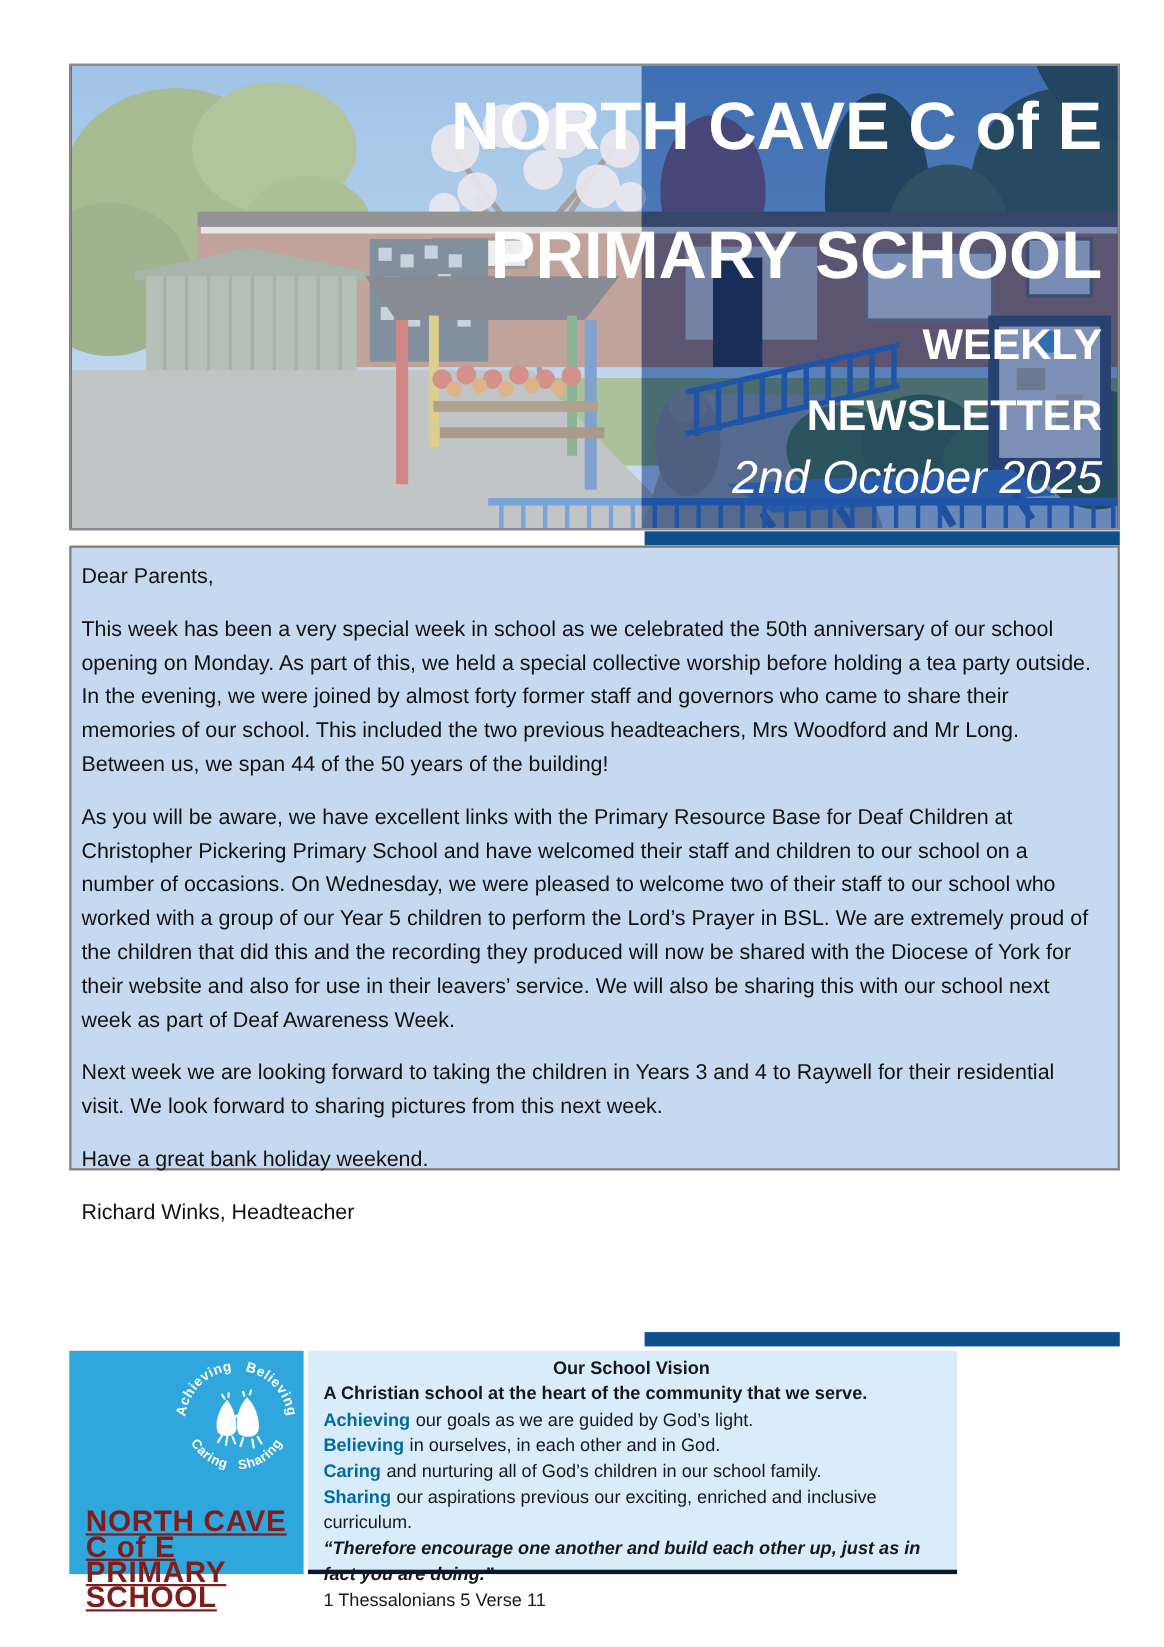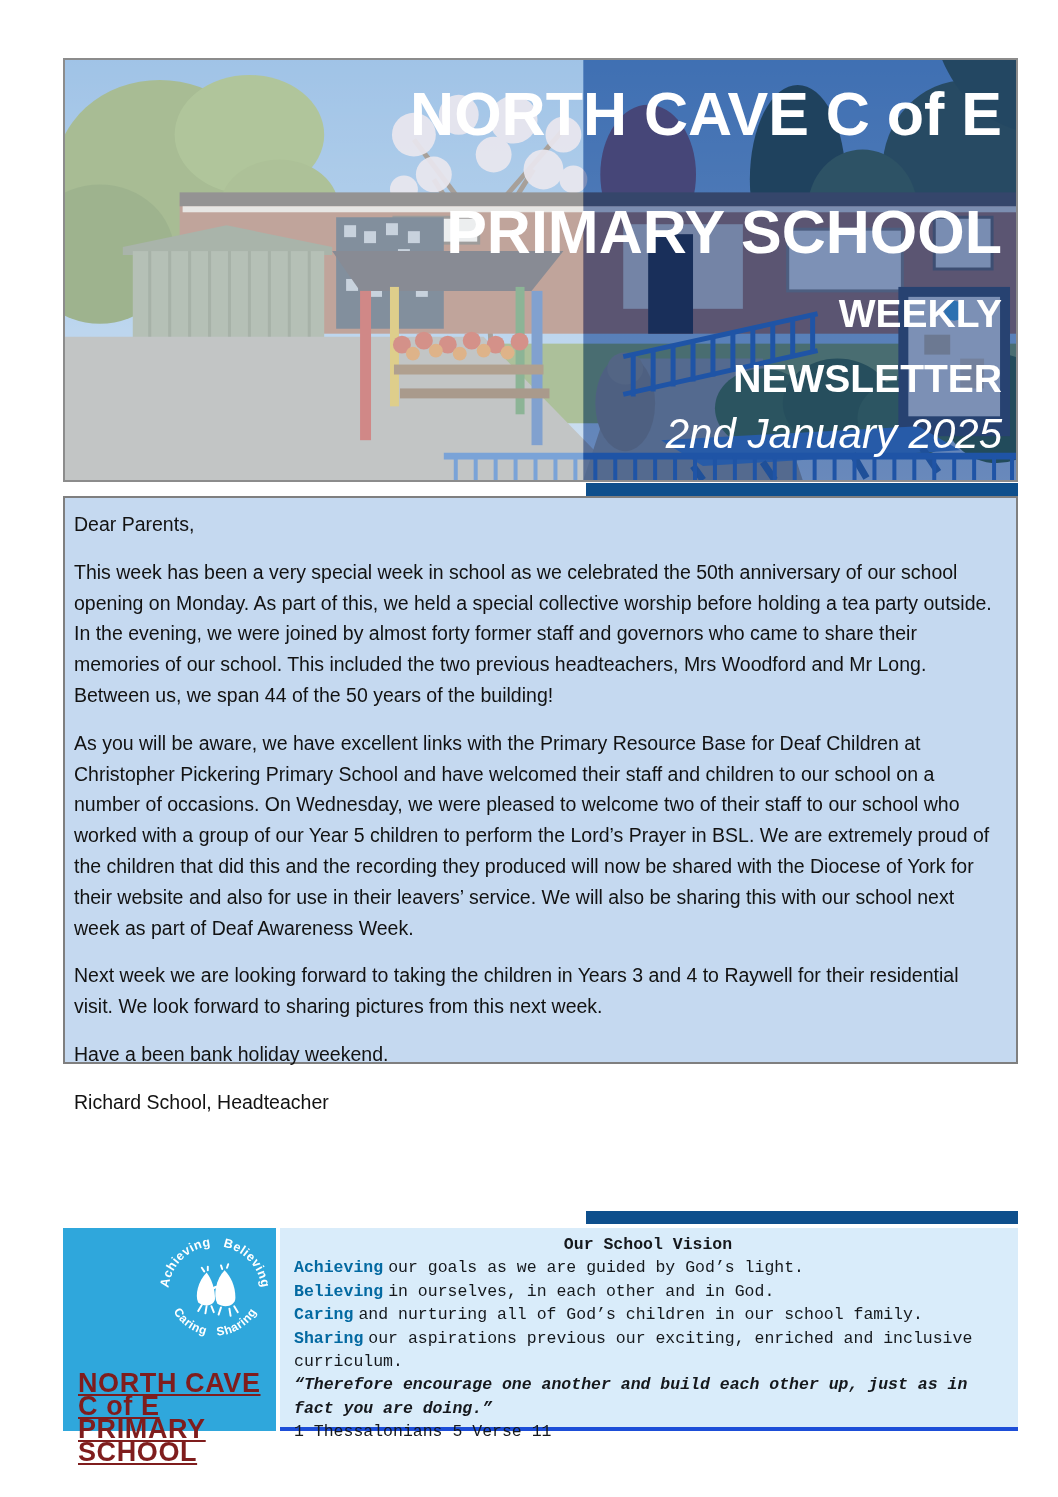--- a/index.html
+++ b/index.html
@@ -29,23 +29,23 @@
           padding:11px 20px 0 9px;font-size:19.5px;line-height:30.8px;color:#121212;}
   .letter p{margin:0 0 17px 0;}
 
   
   .logo-box{position:absolute;left:63px;top:1228px;width:213px;height:203px;background:#2FA7DC;}
   .logo-circle{position:absolute;right:1px;top:5px;width:120px;height:120px;}
   .logo-name{position:absolute;left:15px;top:144px;color:#7f1d1d;font-weight:bold;
              font-size:27px;line-height:23px;letter-spacing:0.6px;text-decoration:underline;}
 
   
-  .vision{position:absolute;left:280px;top:1228px;width:738px;height:203px;box-sizing:border-box;
-          background:#D9ECFA;border-bottom:4px solid #1d4ed8;
-          padding:5px 16px 0 14px;font-size:16.5px;line-height:23.4px;color:#15181C;font-family:Liberation Mono, monospace;}
+  .vision{position:absolute;left:280px;top:1228px;width:590px;height:203px;box-sizing:border-box;
+          background:#D9ECFA;border-bottom:4px solid #0f172a;
+          padding:5px 16px 0 14px;font-size:16.5px;line-height:23.4px;color:#15181C;}
   .v-title{text-align:center;font-weight:bold;}
   .v-tagline{font-weight:bold;}
   .kw{color:#0369a1;font-weight:bold;margin-right:5px;}
   .v-quote{font-weight:bold;font-style:italic;}
 </style>
 </head>
 <body>
 
 <div class="page">
 
@@ -175,33 +175,33 @@
 
       <rect x="0" y="0" width="520" height="422" fill="#E4EDF6" opacity="0.42"></rect>
       <rect x="520" y="0" width="434" height="422" fill="#10398A" opacity="0.5"></rect>
     </svg>
 
     <div class="hero-text">
       <div class="ht t1">NORTH CAVE C of E</div>
       <div class="ht s1">WEEKLY</div>
       <div class="ht t2">PRIMARY SCHOOL</div>
       <div class="ht s2">NEWSLETTER</div>
-      <div class="ht dt">2nd January 2025</div>
+      <div class="ht dt">2nd October 2025</div>
     </div>
   </div>
 
   <div class="bar bar-top"></div>
 
   <div class="letter">
     <p>Dear Parents,</p>
     <p>This week has been a very special week in school as we celebrated the 50th anniversary of our school opening on Monday. As part of this, we held a special collective worship before holding a tea party outside. In the evening, we were joined by almost forty former staff and governors who came to share their memories of our school. This included the two previous headteachers, Mrs Woodford and Mr Long. Between us, we span 44 of the 50 years of the building!</p>
     <p>As you will be aware, we have excellent links with the Primary Resource Base for Deaf Children at Christopher Pickering Primary School and have welcomed their staff and children to our school on a number of occasions. On Wednesday, we were pleased to welcome two of their staff to our school who worked with a group of our Year 5 children to perform the Lord’s Prayer in BSL. We are extremely proud of the children that did this and the recording they produced will now be shared with the Diocese of York for their website and also for use in their leavers’ service. We will also be sharing this with our school next week as part of Deaf Awareness Week.</p>
     <p>Next week we are looking forward to taking the children in Years 3 and 4 to Raywell for their residential visit. We look forward to sharing pictures from this next week.</p>
-    <p>Have a been bank holiday weekend.</p>
-    <p>Richard School, Headteacher</p>
+    <p>Have a great bank holiday weekend.</p>
+    <p>Richard Winks, Headteacher</p>
   </div>
 
   <div class="bar bar-bottom"></div>
 
   <div class="logo-box">
     <svg class="logo-circle" viewBox="0 0 100 100" xmlns="http://www.w3.org/2000/svg">
       <path id="arcT" d="M13.4,63.3 A39,39 0 1 1 86.6,63.3" fill="none"></path>
       <path id="arcB" d="M14,63 A40,40 0 0 0 86,63" fill="none"></path>
       <text font-size="10.5" fill="#ffffff" font-weight="bold" letter-spacing="0.4" font-family="Liberation Sans, sans-serif">
         <textPath href="#arcT" startOffset="50%" text-anchor="middle">Achieving&nbsp;&nbsp;&nbsp;Believing</textPath>
@@ -221,20 +221,21 @@
     </svg>
     <div class="logo-name">
       <div>NORTH CAVE</div>
       <div>C of E PRIMARY</div>
       <div>SCHOOL</div>
     </div>
   </div>
 
   <div class="vision">
     <div class="v-title">Our School Vision</div>
+    <div class="v-tagline">A Christian school at the heart of the community that we serve.</div>
     <div class="v-row">
       <span class="kw">Achieving</span><span>our goals as we are guided by God’s light.</span>
     </div>
     <div class="v-row">
       <span class="kw">Believing</span><span>in ourselves, in each other and in God.</span>
     </div>
     <div class="v-row">
       <span class="kw">Caring</span><span>and nurturing all of God’s children in our school family.</span>
     </div>
     <div class="v-row">

